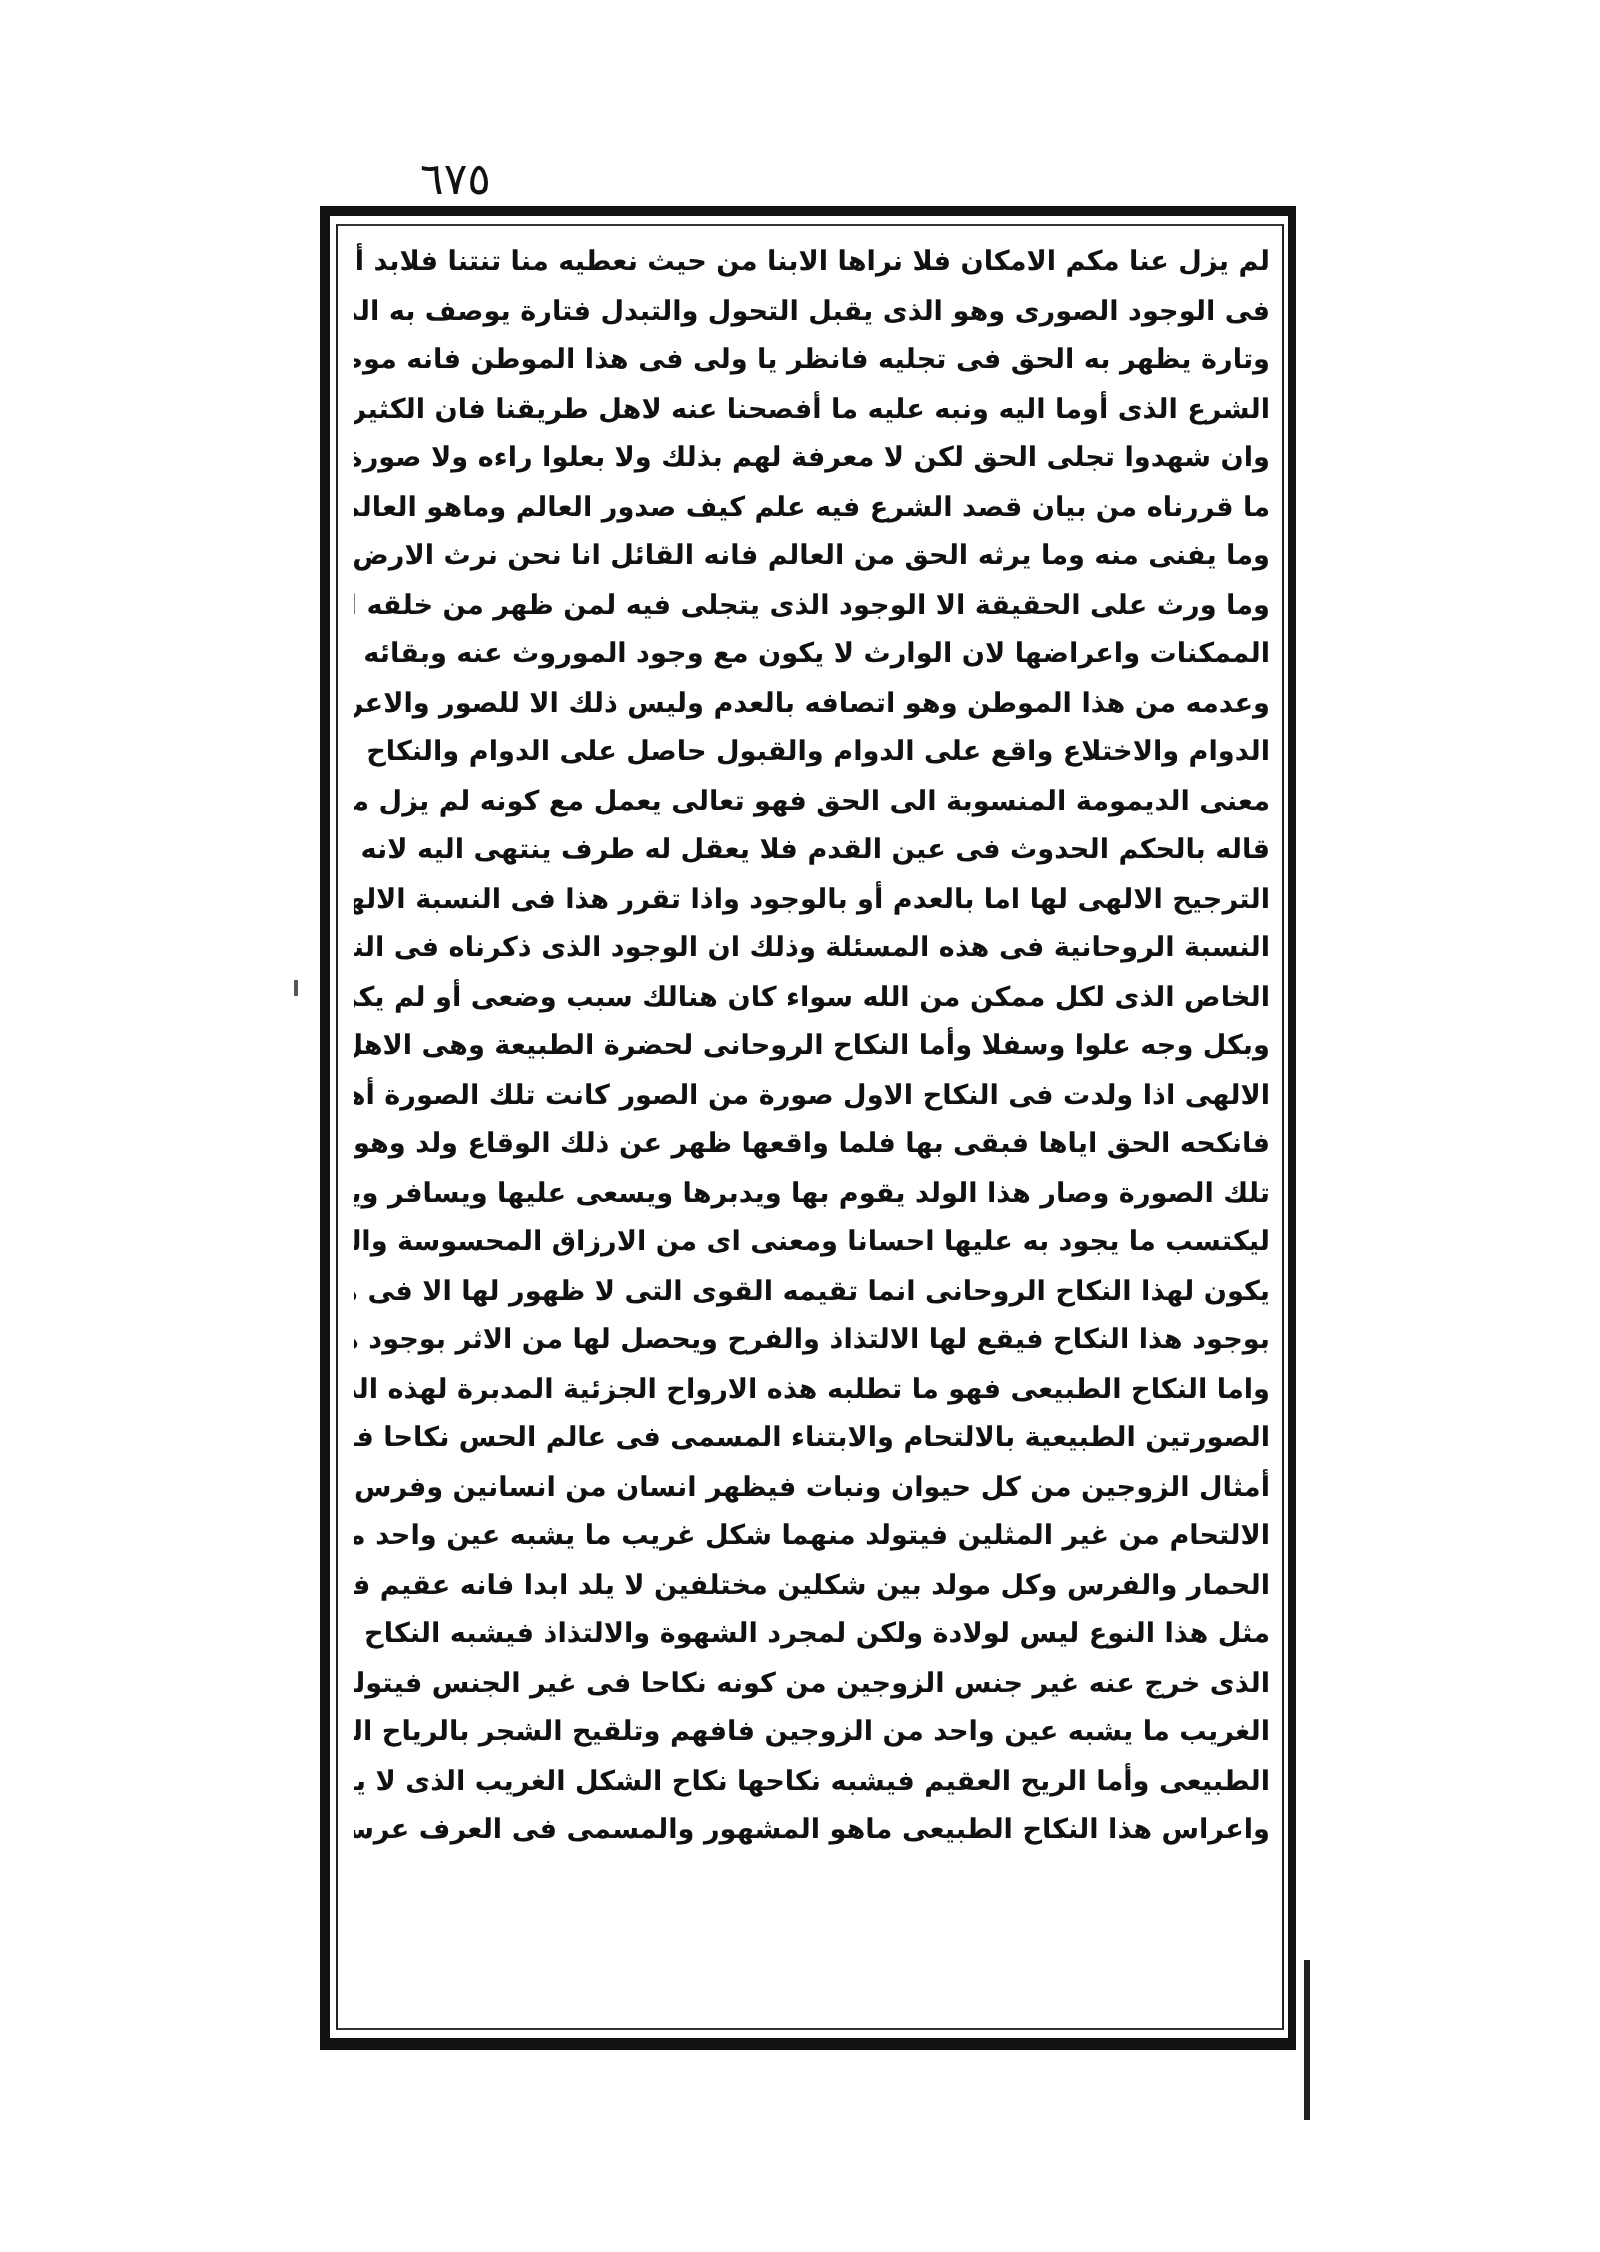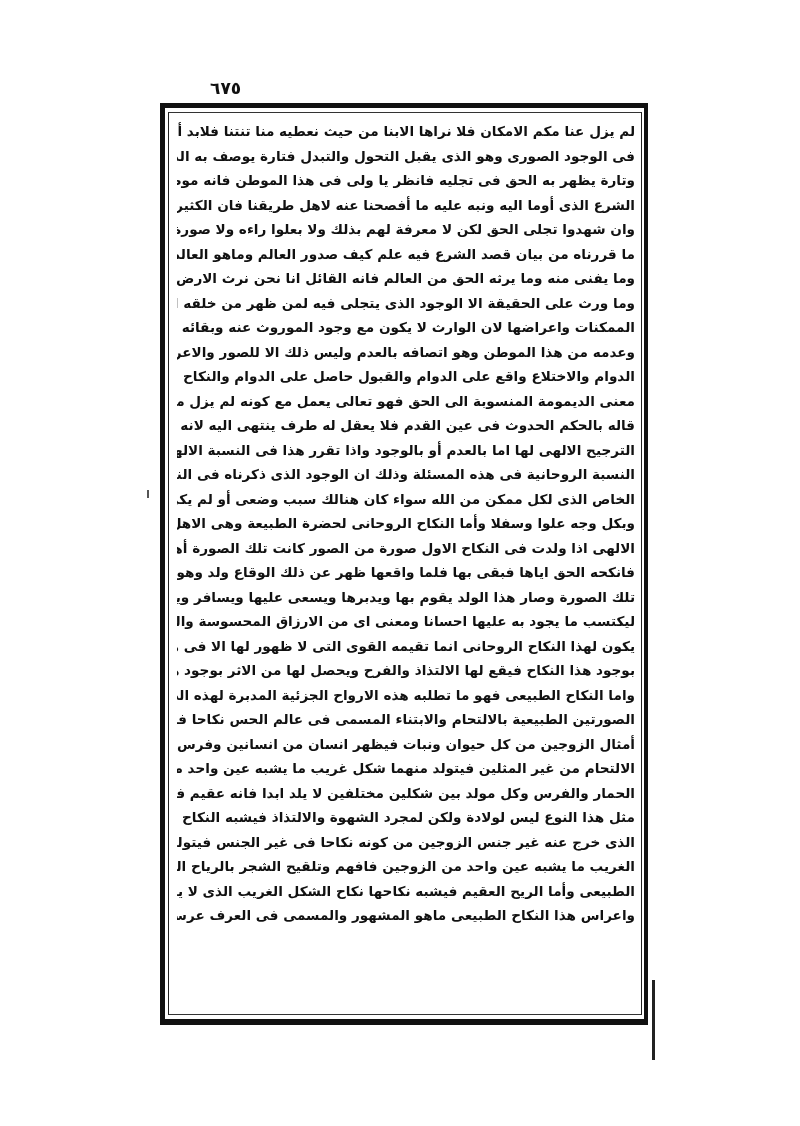--- a/index.html
+++ b/index.html
@@ -7,21 +7,21 @@
     width: 800px; height: 1126px;
     background: #ffffff;
     position: relative;
     overflow: hidden;
     font-family: "DejaVu Sans", sans-serif;
     color: #111111;
   }
   .page-number {
     position: absolute;
     left: 210px; top: 78px;
-    font-size: 17px; font-weight: bold;
+    font-size: 22px; font-weight: normal;
     letter-spacing: 1px;
     direction: rtl;
   }
   .frame {
     position: absolute;
     left: 160px; top: 103px;
     width: 488px; height: 922px;
     border-top: 5px solid #111;
     border-bottom: 6px solid #111;
     border-left: 5px solid #111;

